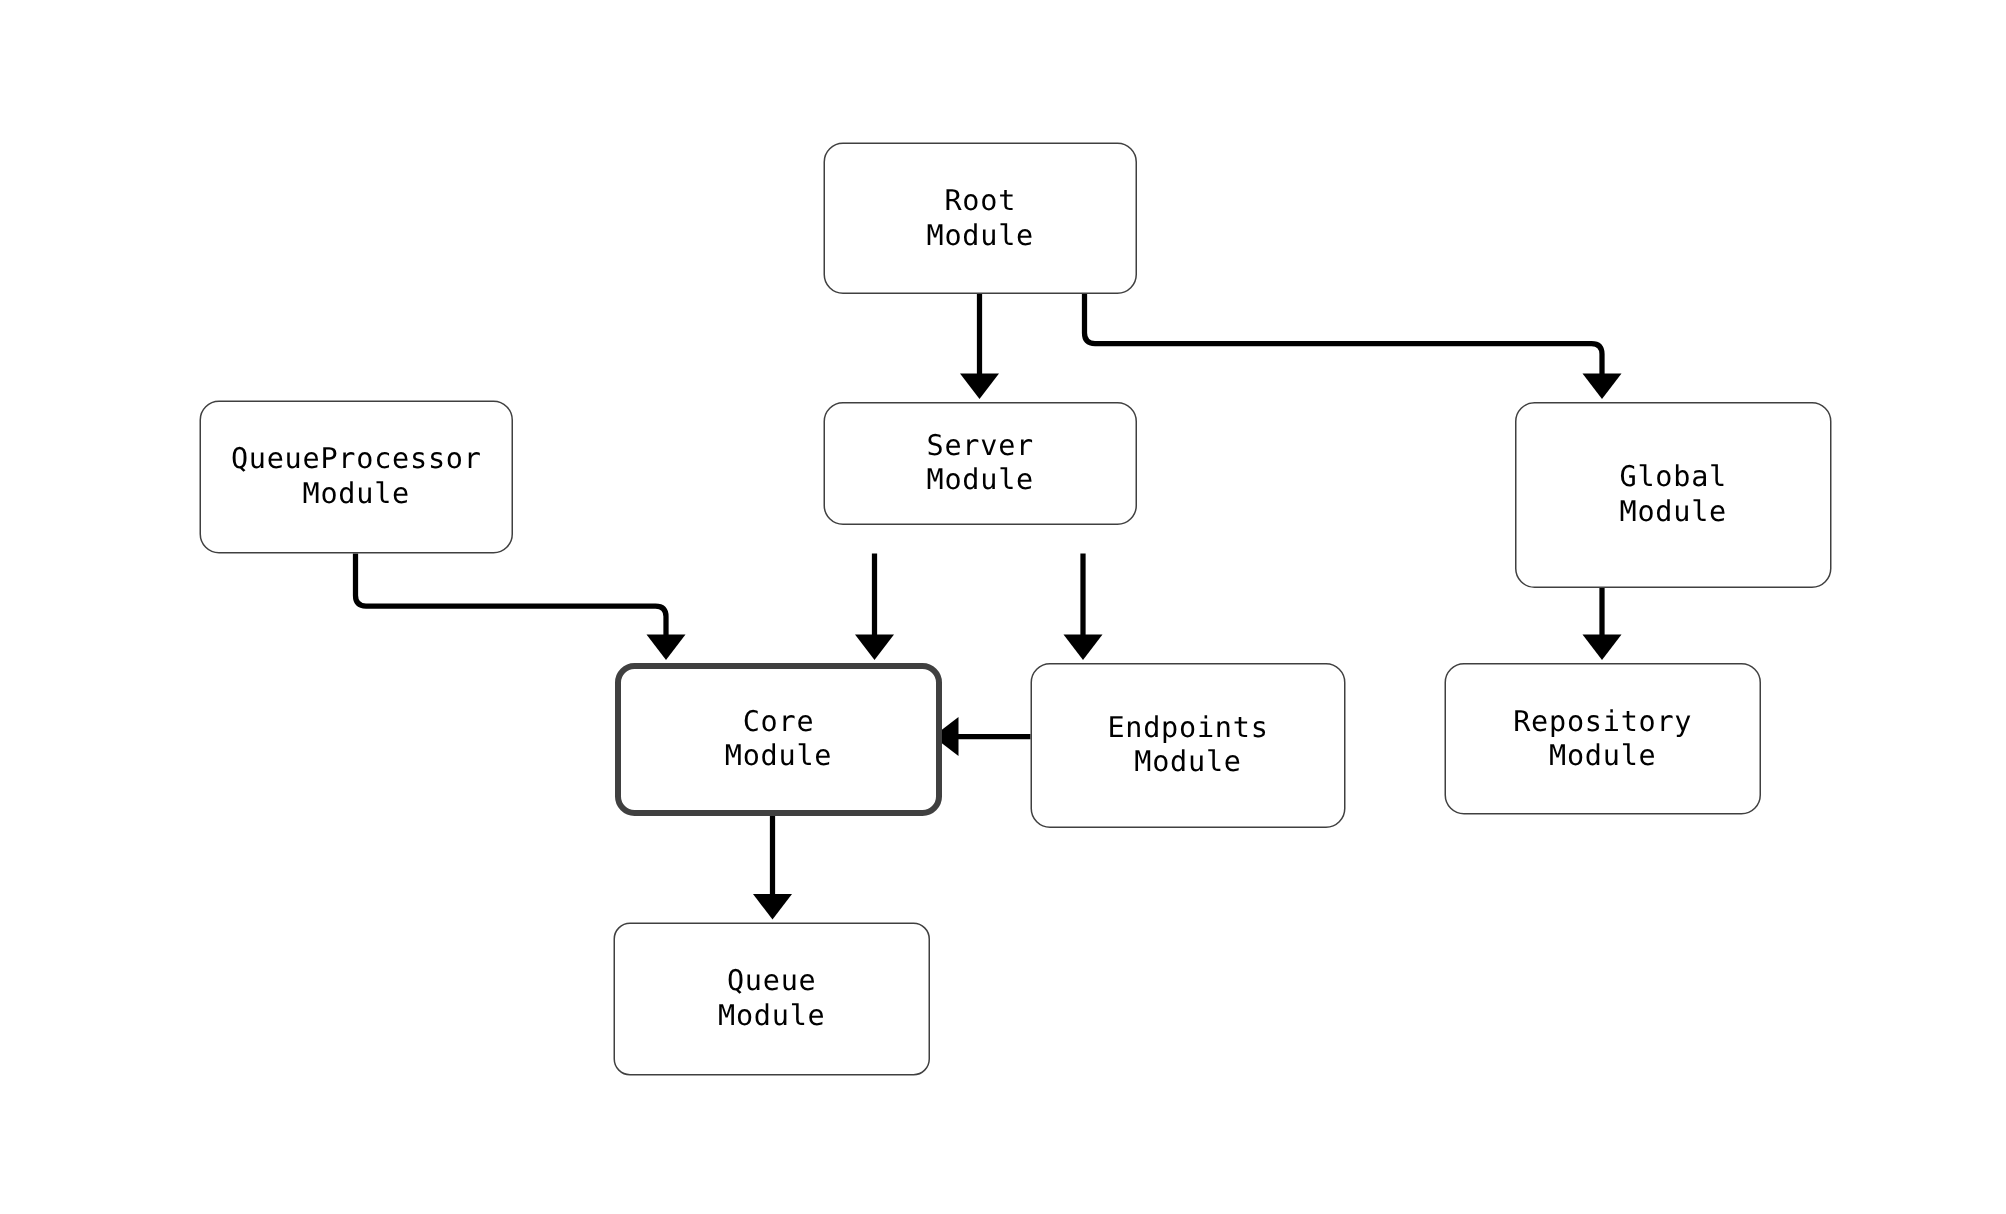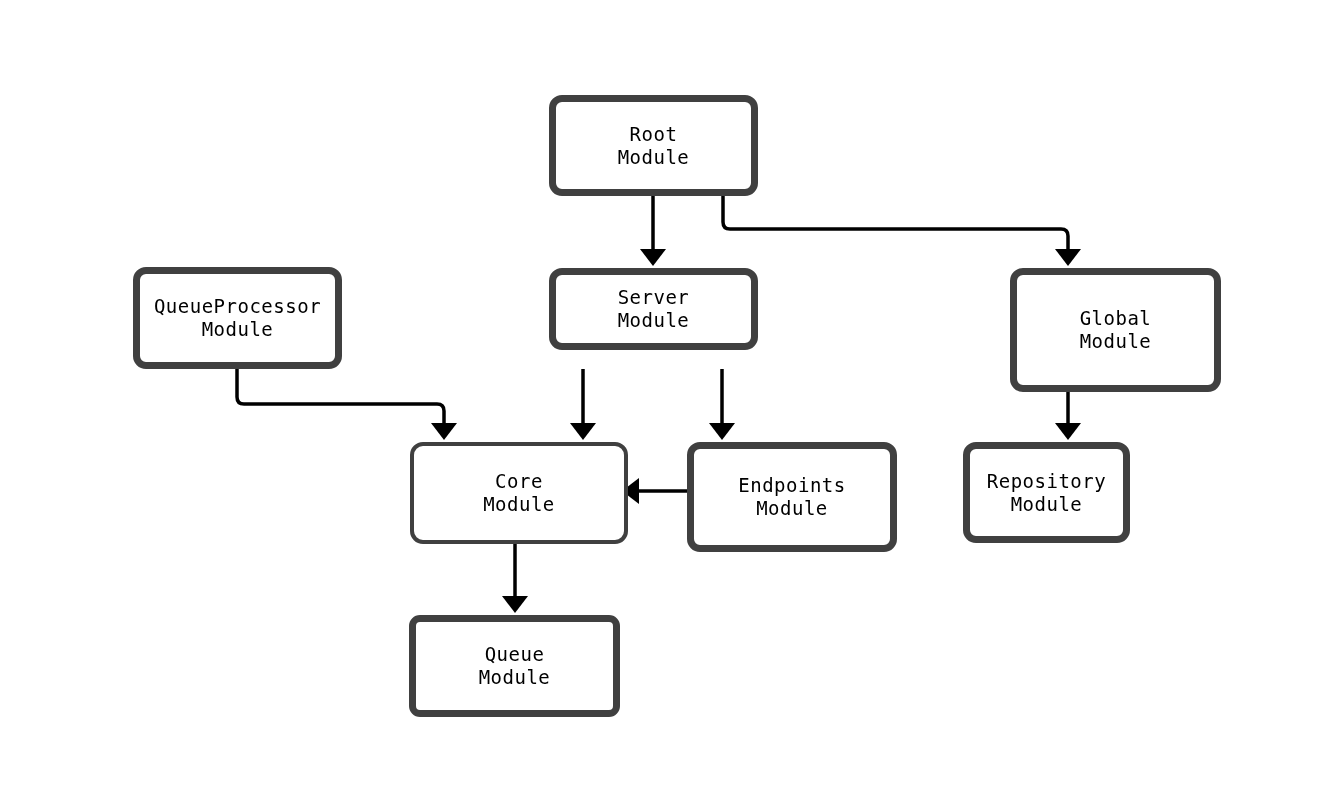--- a/index.html
+++ b/index.html
@@ -20,21 +20,21 @@
     left: 0;
     top: 0;
     width: 1337px;
     height: 809px;
     pointer-events: none;
   }
   .node {
     position: absolute;
     box-sizing: border-box;
     background: #ffffff;
-    border: 7px solid #404040;
+    border: 1px solid #404040;
     border-radius: 13px;
     display: flex;
     flex-direction: column;
     align-items: center;
     justify-content: center;
     color: #000000;
     font-size: 19px;
     line-height: 23px;
     letter-spacing: 0.5px;
     white-space: nowrap;
@@ -86,21 +86,21 @@
       <span class="node-line">Module</span>
     </div>
     <div class="node emphasis" style="left: 410px; top: 442px; width: 218px; height: 102px;">
       <span class="node-line">Core</span>
       <span class="node-line">Module</span>
     </div>
     <div class="node" style="left: 687px; top: 442px; width: 210px; height: 110px;">
       <span class="node-line">Endpoints</span>
       <span class="node-line">Module</span>
     </div>
-    <div class="node" style="left: 963px; top: 442px; width: 167px; height: 101px;">
+    <div class="node" style="left: 963px; top: 442px; width: 211px; height: 101px;">
       <span class="node-line">Repository</span>
       <span class="node-line">Module</span>
     </div>
     <div class="node" style="left: 409px; top: 615px; width: 211px; height: 102px; border-radius: 11px;">
       <span class="node-line">Queue</span>
       <span class="node-line">Module</span>
     </div>
   </div>
 
 </body></html>

